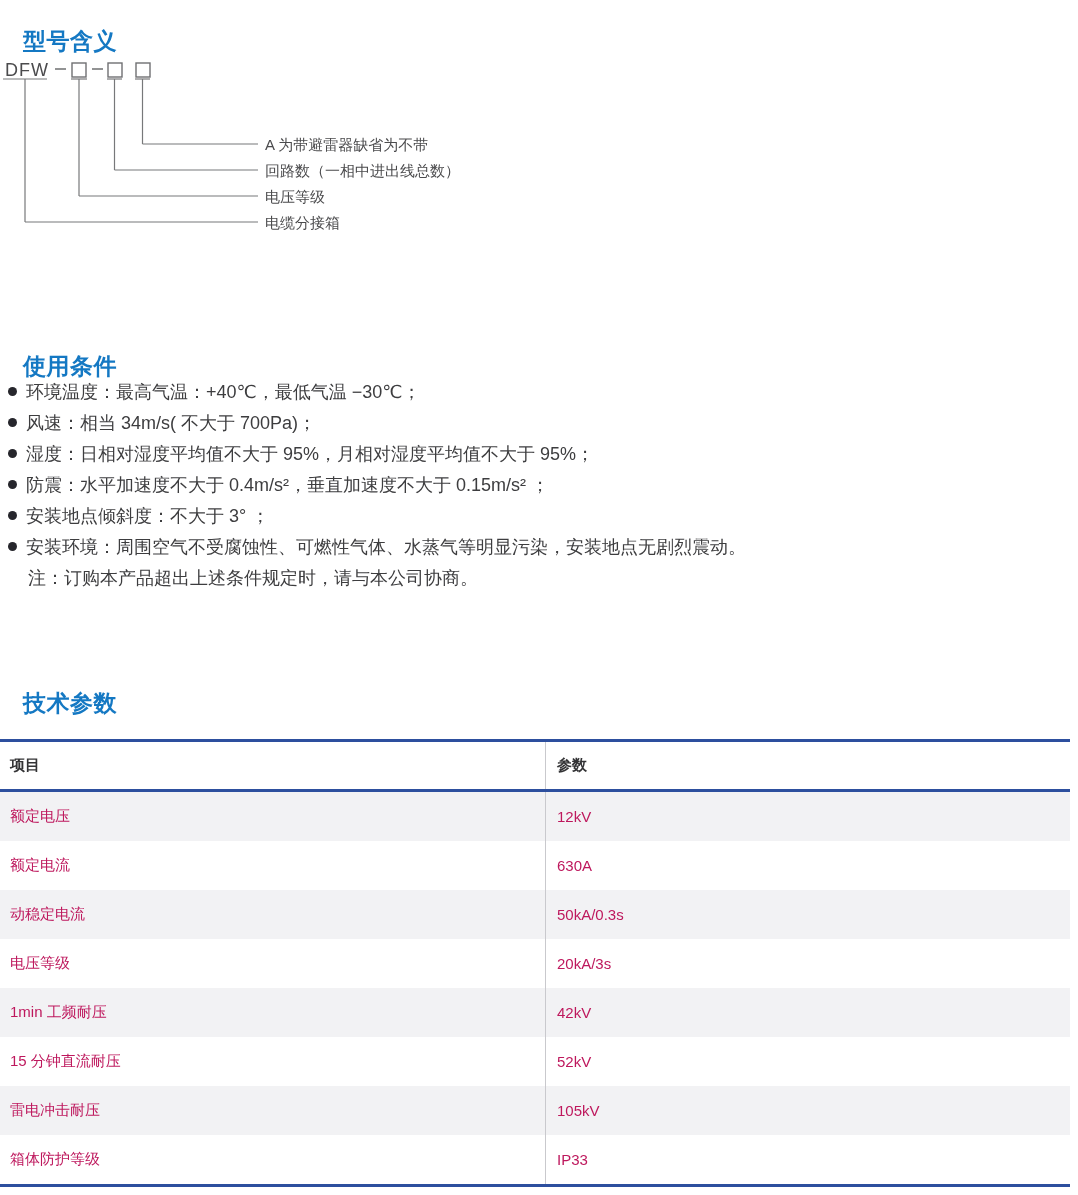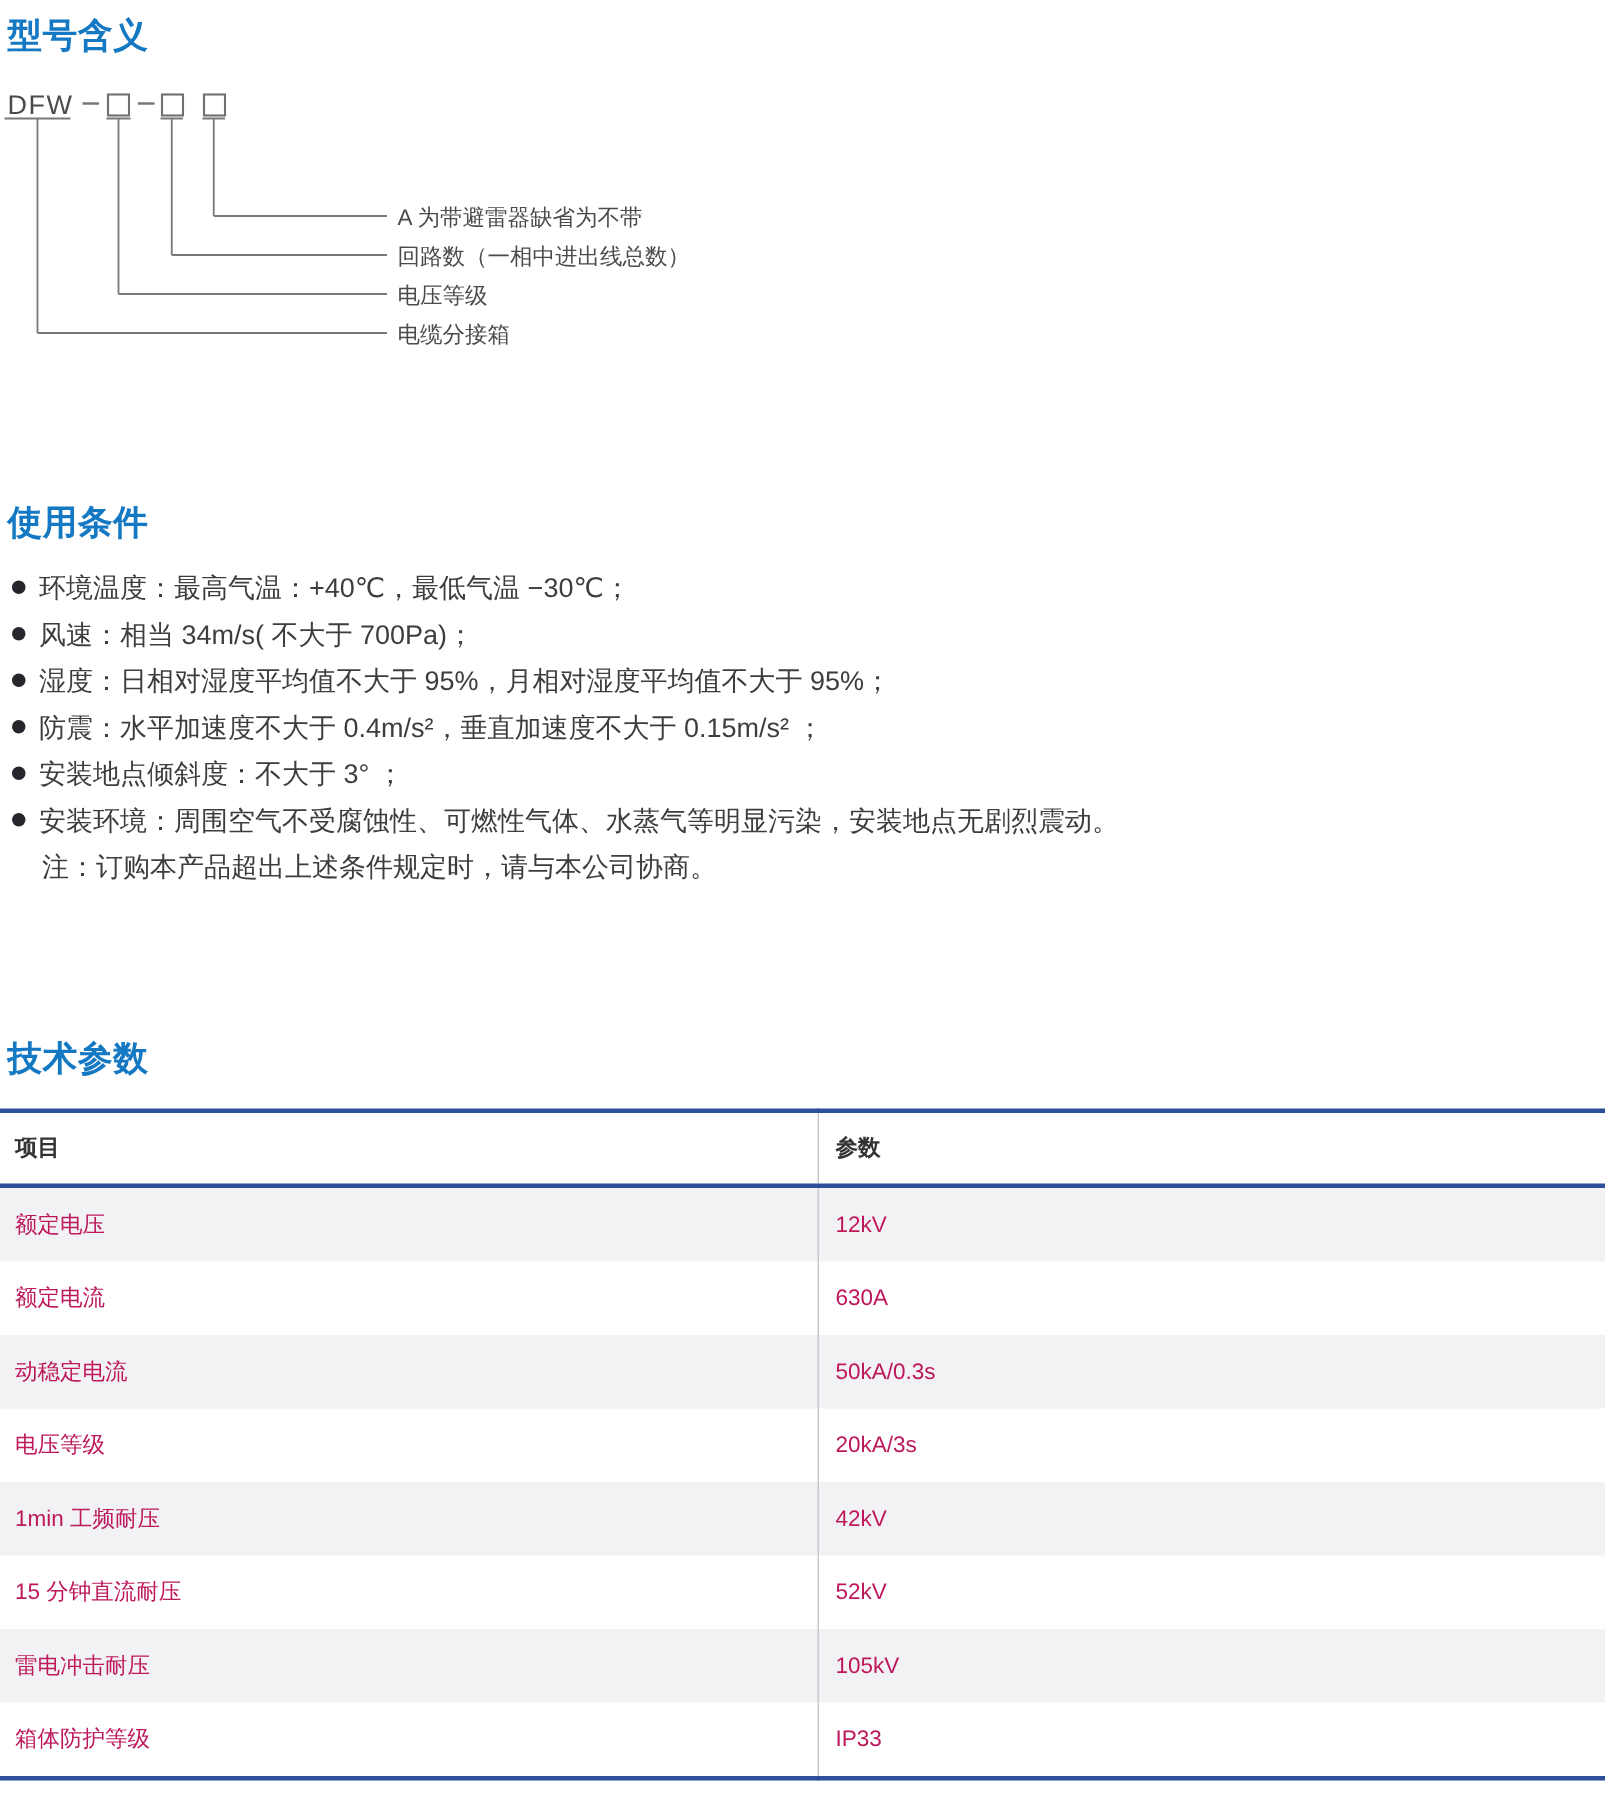--- a/index.html
+++ b/index.html
@@ -8,27 +8,27 @@
     background:#ffffff;
     font-family:"Liberation Sans","DejaVu Sans",sans-serif;
     position:relative;
     overflow:hidden;
     color:#3d3d3f;
   }
   .page { position:absolute; inset:0; }
 
   
   .sec-title {
-    position:absolute; left:5px; margin:0;
+    position:absolute; left:5px; margin:18px;
     font-size:23px; font-weight:bold; color:#1478c3;
     letter-spacing:0.5px; line-height:1;
   }
   .t1 { top:12px; }
   .t2 { top:337px; }
-  .t3 { top:694px; }
+  .t3 { top:674px; }
 
   
   .diagram { position:absolute; left:0; top:50px; }
   .diagram text { fill:#4b4b4d; font-size:15px; font-family:"Liberation Sans","DejaVu Sans",sans-serif; }
   .diagram text.dfw { font-size:18px; letter-spacing:1px; }
   .diagram line { stroke:#77787a; stroke-width:1.2; }
   .diagram line.dash { stroke-width:1.6; }
   .diagram rect { fill:#ffffff; stroke:#6f7072; stroke-width:1.4; }
 
   

